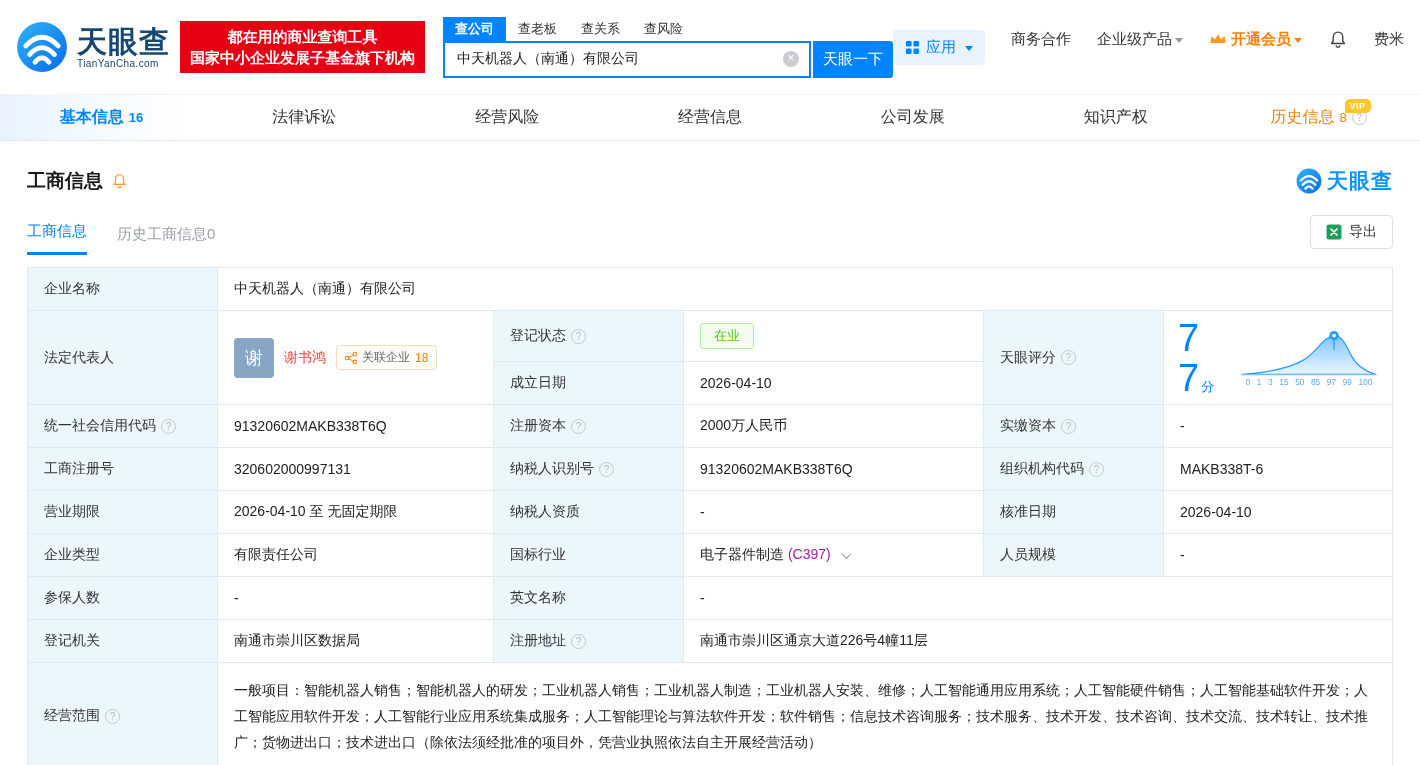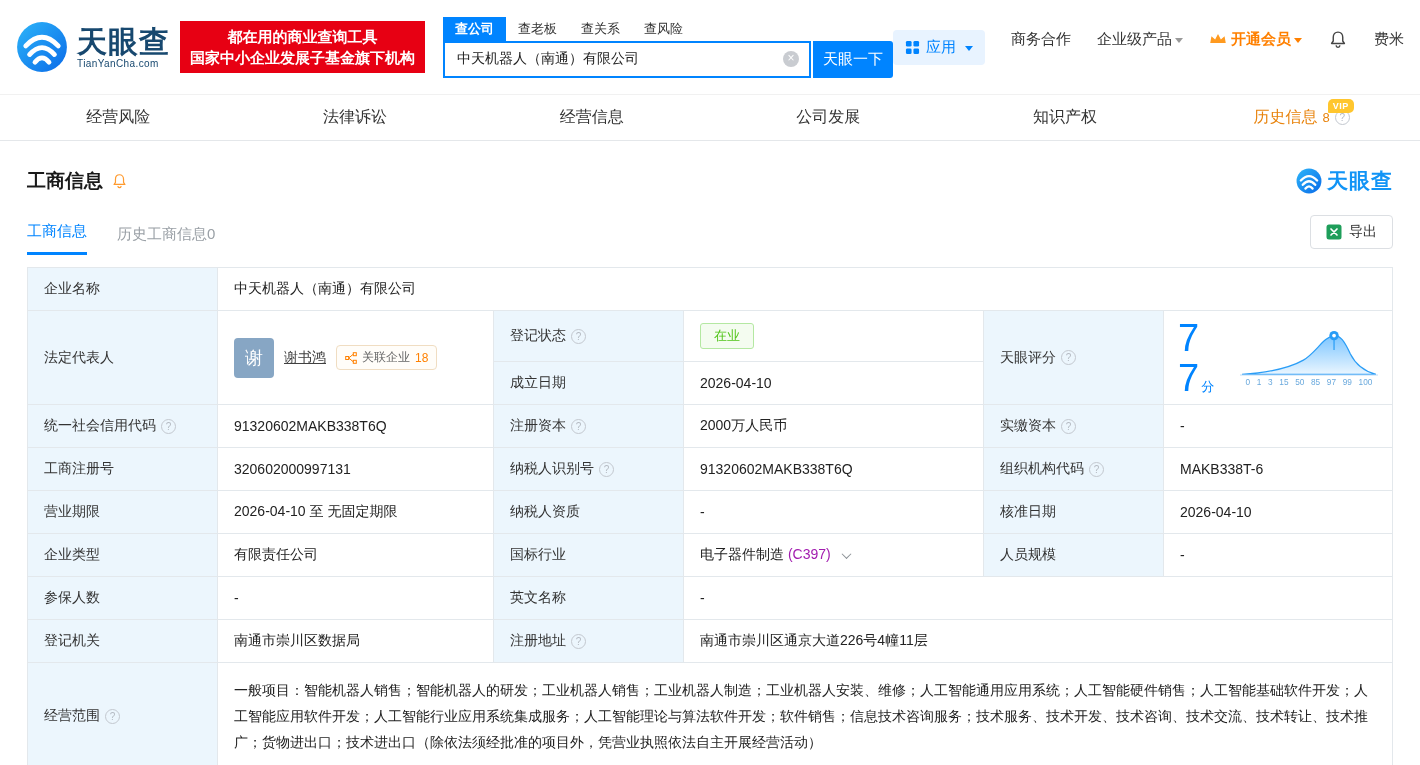--- a/index.html
+++ b/index.html
@@ -62,21 +62,21 @@
   .export-btn { margin-left:auto; display:flex; align-items:center; gap:7px; border:1px solid #dcdfe3; border-radius:4px; background:#fff; padding:7px 15px; font-size:14px; color:#333; cursor:pointer; margin-bottom:6px; font-family:inherit; }
   .excel-icon { width:16px; height:16px; }
 
   
   .info-table { width:calc(100% - 54px); margin:12px 27px 24px 27px; border-collapse:collapse; table-layout:fixed; }
   .info-table td { border:1px solid #e3e8ec; font-size:14px; color:#222; padding:12px 16px; vertical-align:middle; word-break:break-all; }
   .info-table td.lbl { background:#ecf6fd; color:#333; }
   .lblwrap { display:flex; align-items:center; gap:5px; }
   .rep { display:flex; align-items:center; gap:10px; }
   .avatar { width:40px; height:40px; background:#87a6c4; color:#fff; font-size:18px; display:flex; align-items:center; justify-content:center; border-radius:4px; cursor:pointer; flex:0 0 auto; }
-  .rep-name { color:#404040;text-decoration:underline; }
+  .rep-name { color:#ef4444; }
   .related-tag { display:inline-flex; align-items:center; gap:5px; border:1px solid #f0ddc2; border-radius:4px; padding:3px 8px; font-size:12px; color:#666; background:#fffdf9; cursor:pointer; }
   .rel-icon { width:12px; height:12px; }
   .rel-count { color:#ff8000; }
   .status-tag { display:inline-block; color:#52c41a; background:#f4fcf0; border:1px solid #b4e8a2; border-radius:3px; padding:3px 13px; font-size:13px; }
   .score-cell { padding:4px 14px !important; }
   .score-flex { display:flex; align-items:center; gap:24px; }
   .score-num { font-size:38px; color:#0084ff; line-height:40px; }
   .score-unit { font-size:13px; color:#0084ff; margin-left:2px; }
   .score-chart { width:138px; }
   .score-curve { width:138px; height:48px; display:block; }
@@ -166,25 +166,29 @@
     <span class="bell-wrap">
       <svg class="bell-icon" style="color:#444">
           <use href="#bell-sym"></use>
         </svg>
     </span>
     <a class="nav-link">费米</a>
   </nav>
 </header>
 
 <nav class="main-tabs">
+  <div class="main-tab active">
+    <span>基本信息</span>
+    <span class="count">16</span>
+  </div>
+  <div class="main-tab">
+    <span>法律诉讼</span>
+  </div>
   <div class="main-tab">
     <span>经营风险</span>
-  </div>
-  <div class="main-tab">
-    <span>法律诉讼</span>
   </div>
   <div class="main-tab">
     <span>经营信息</span>
   </div>
   <div class="main-tab">
     <span>公司发展</span>
   </div>
   <div class="main-tab">
     <span>知识产权</span>
   </div>

